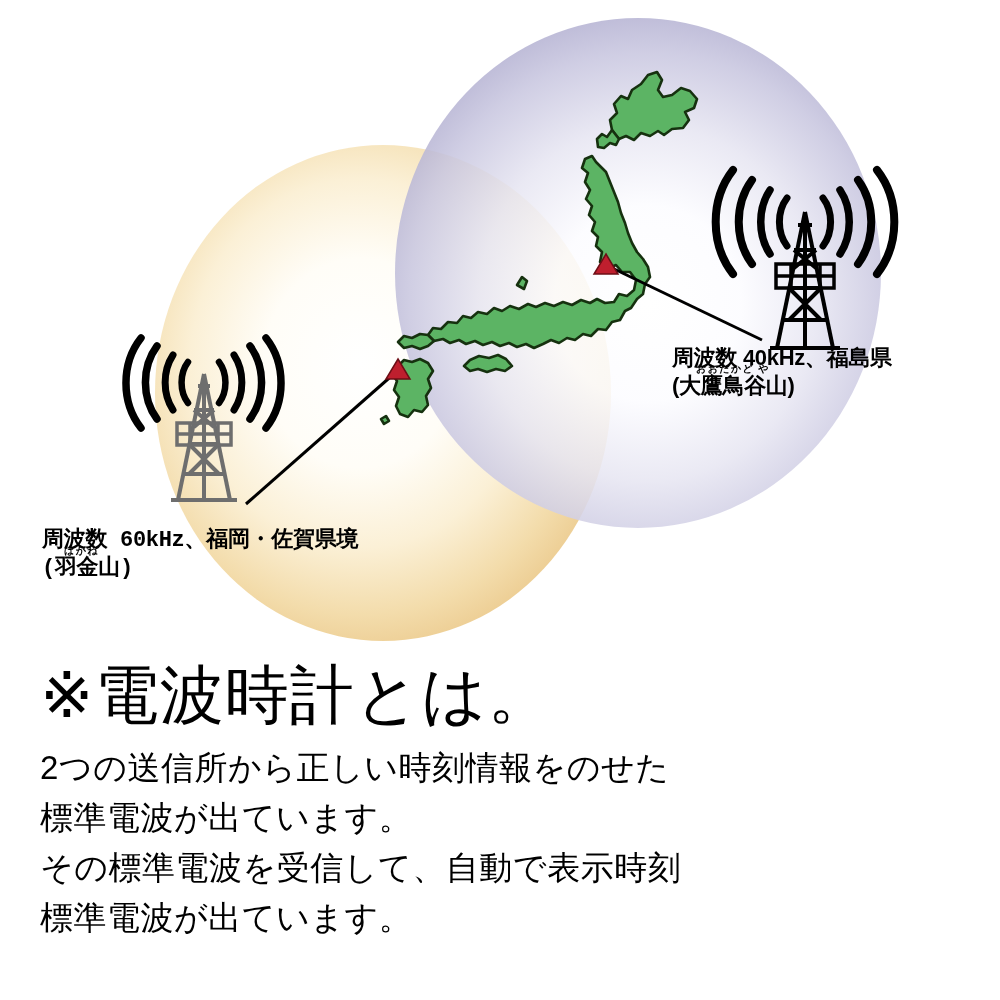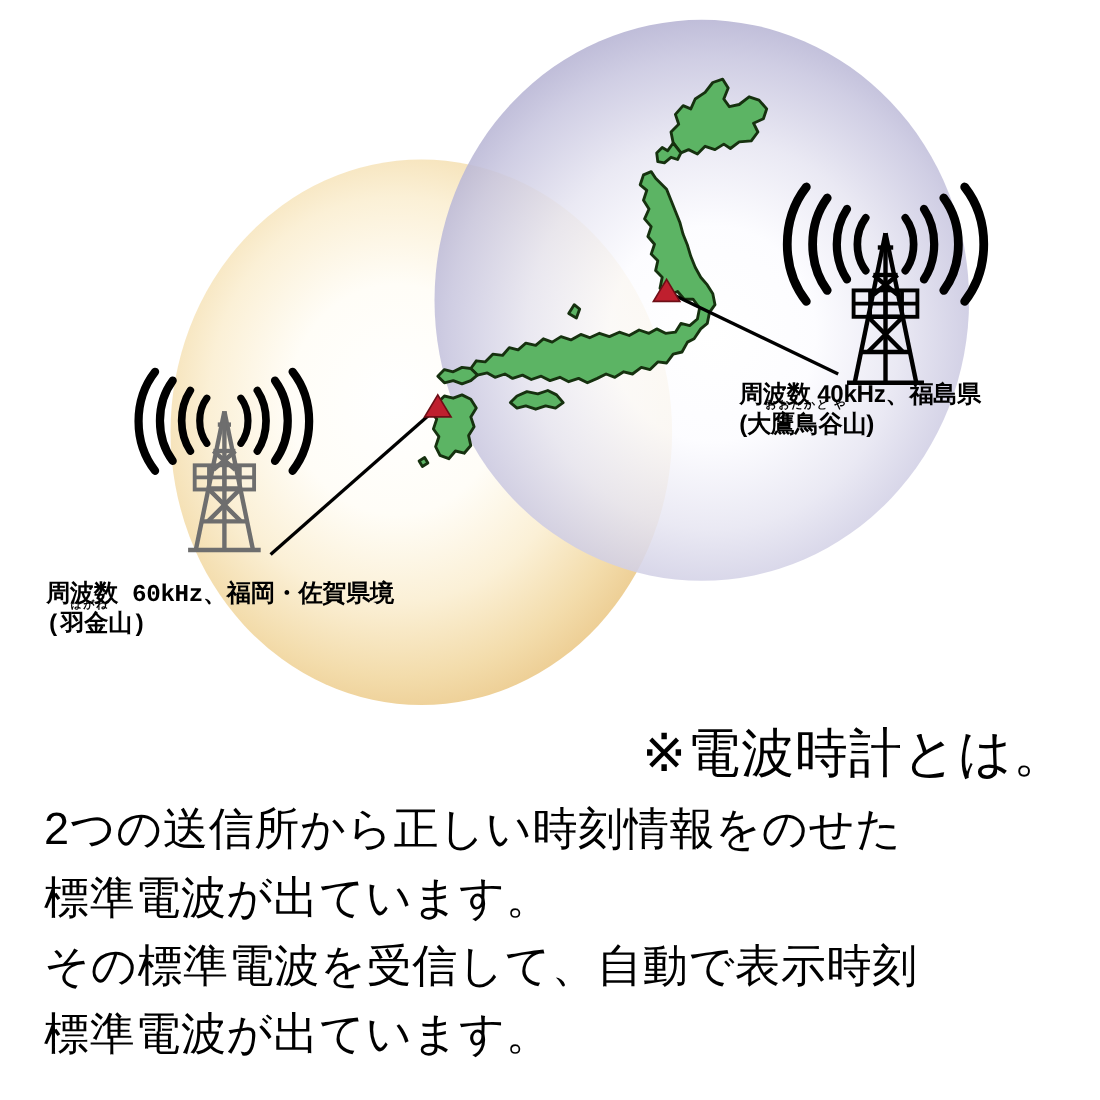--- a/index.html
+++ b/index.html
@@ -77,30 +77,29 @@
   }
 
   
   #text-block {
     position: absolute;
     left: 40px;
     top: 655px;
     width: 930px;
   }
   #heading {
-    font-size: 48px;
+    font-size: 64px;
     line-height: 1.28;
     letter-spacing: 1px;
     font-weight: normal;
     margin: 0 0 6px 0;
     font-family: "Liberation Sans", "DejaVu Sans", sans-serif;
-    text-align: right;
   }
   .body-line {
-    font-size: 41px;
+    font-size: 33px;
     line-height: 1.52;
     letter-spacing: 0.5px;
     font-weight: normal;
     white-space: nowrap;
   }
 </style>
 </head>
 <body>
 
 <div id="illustration">

